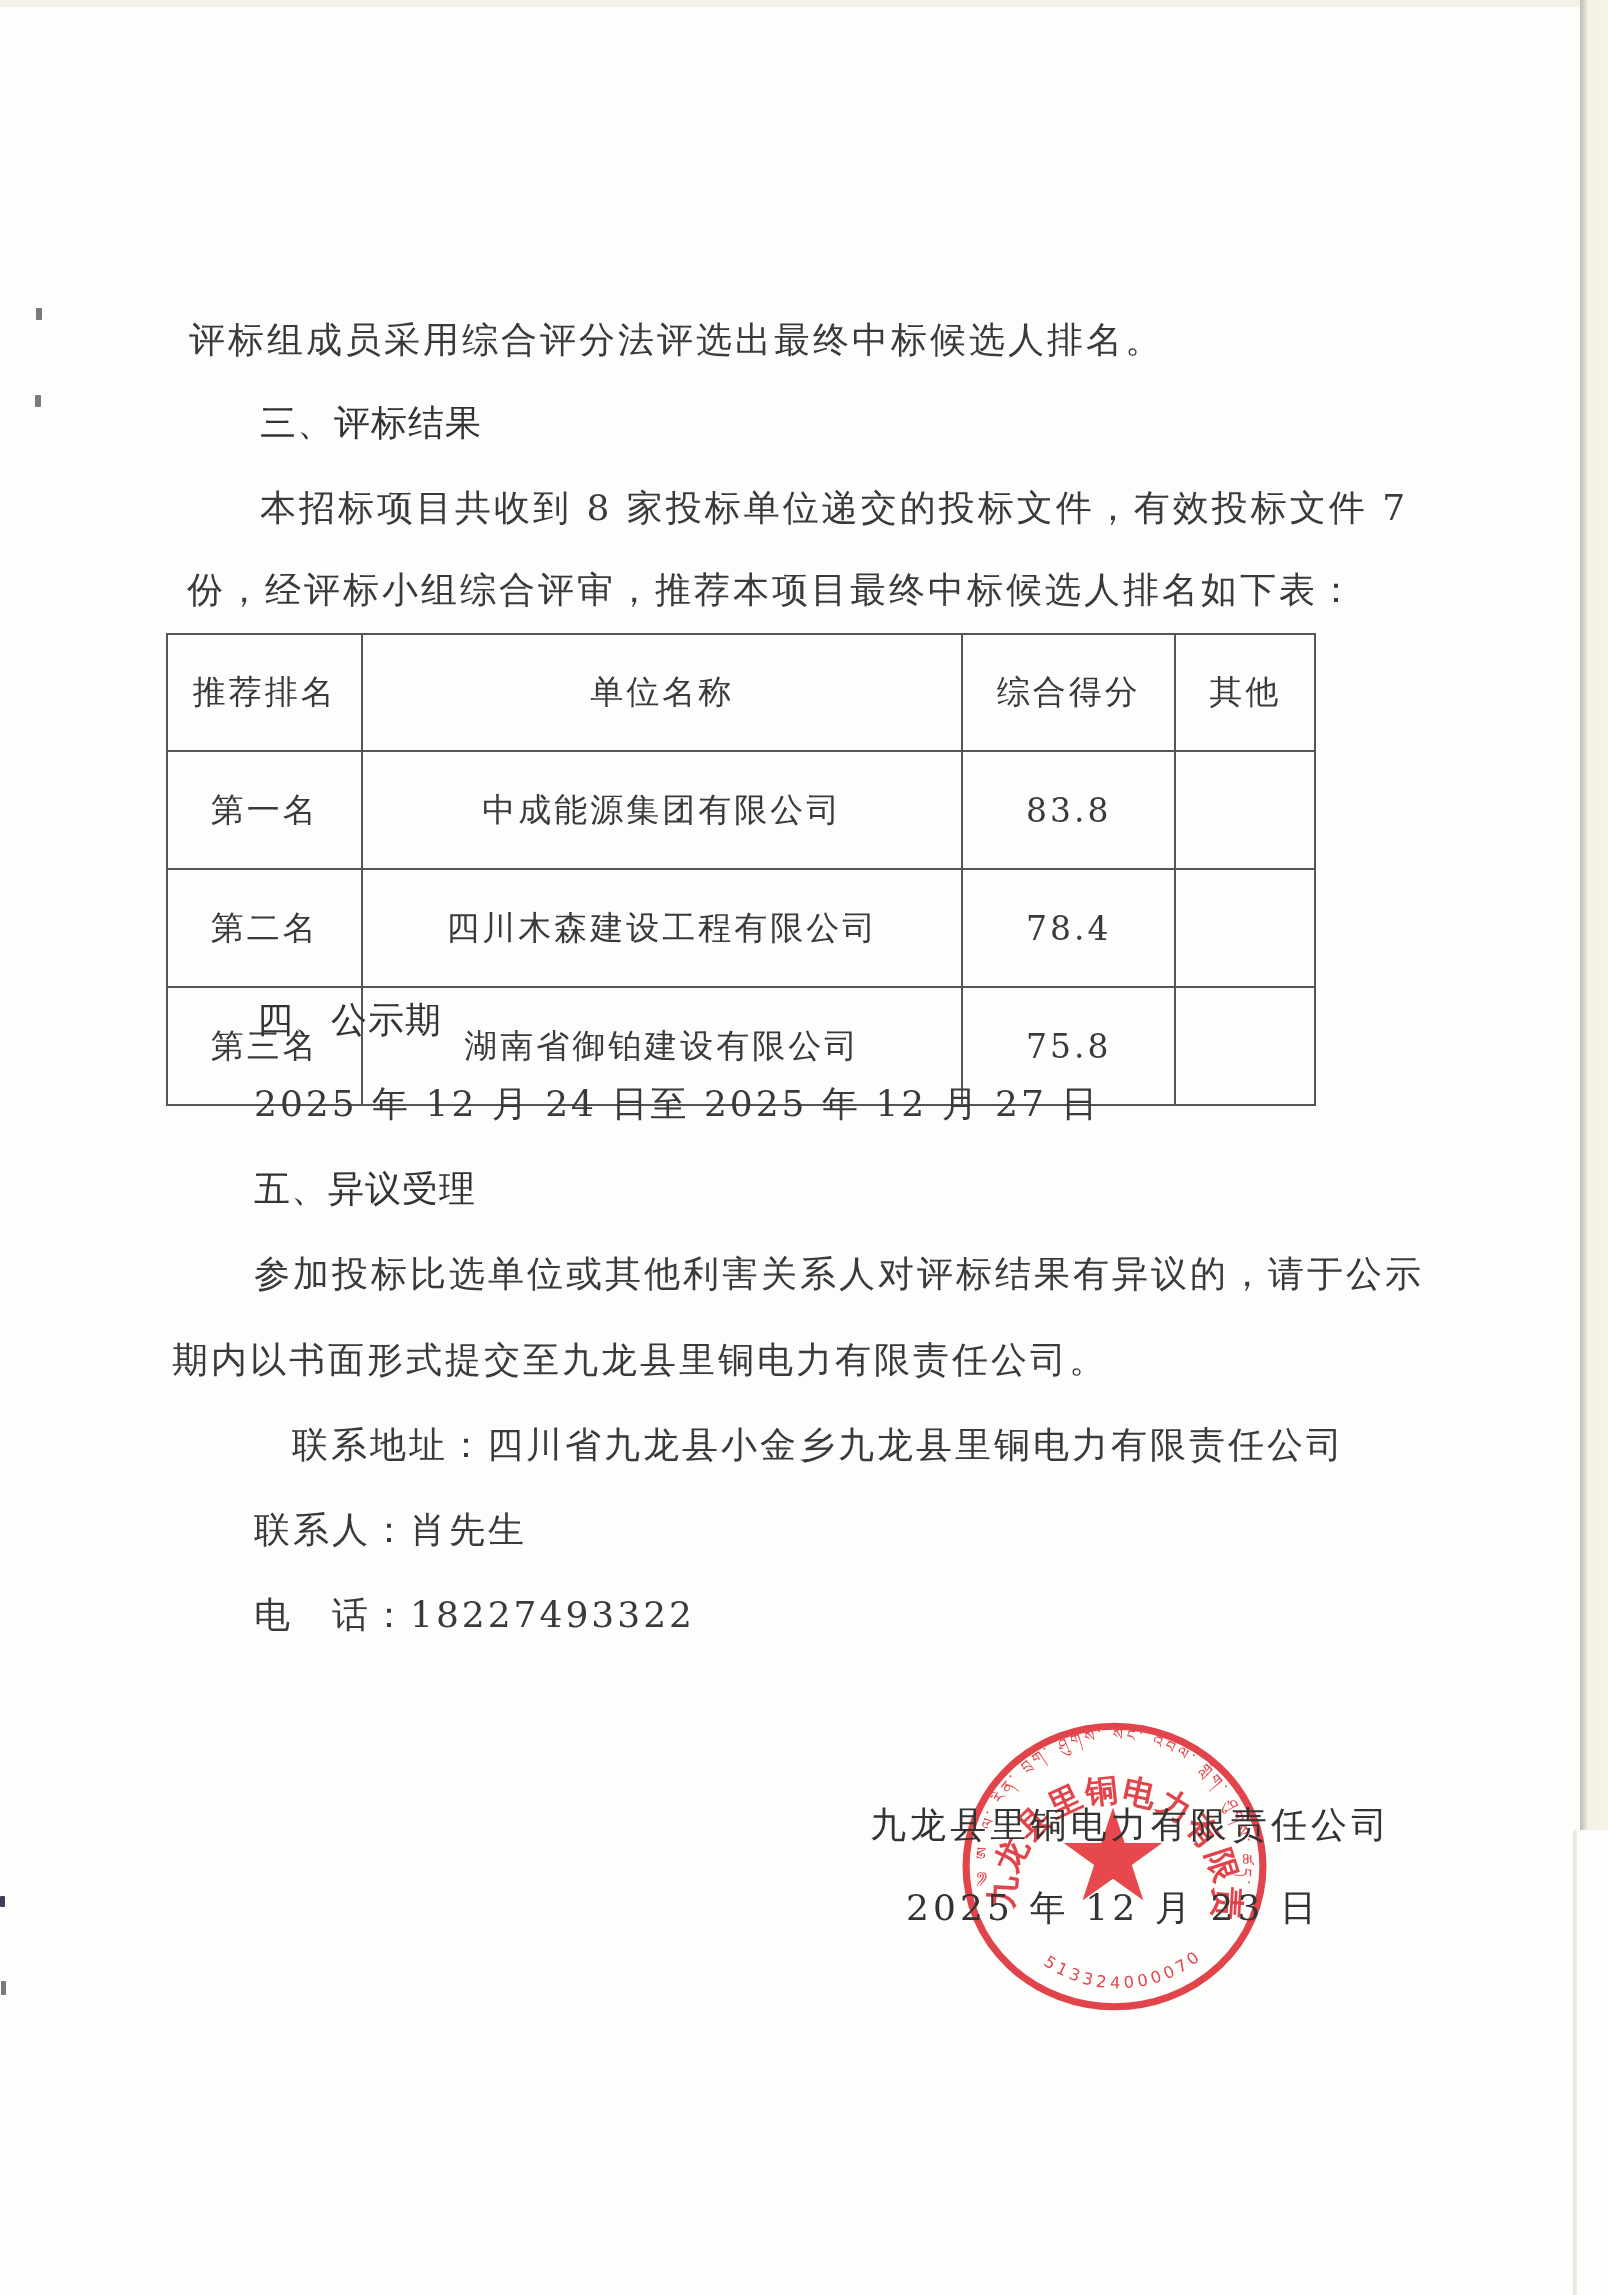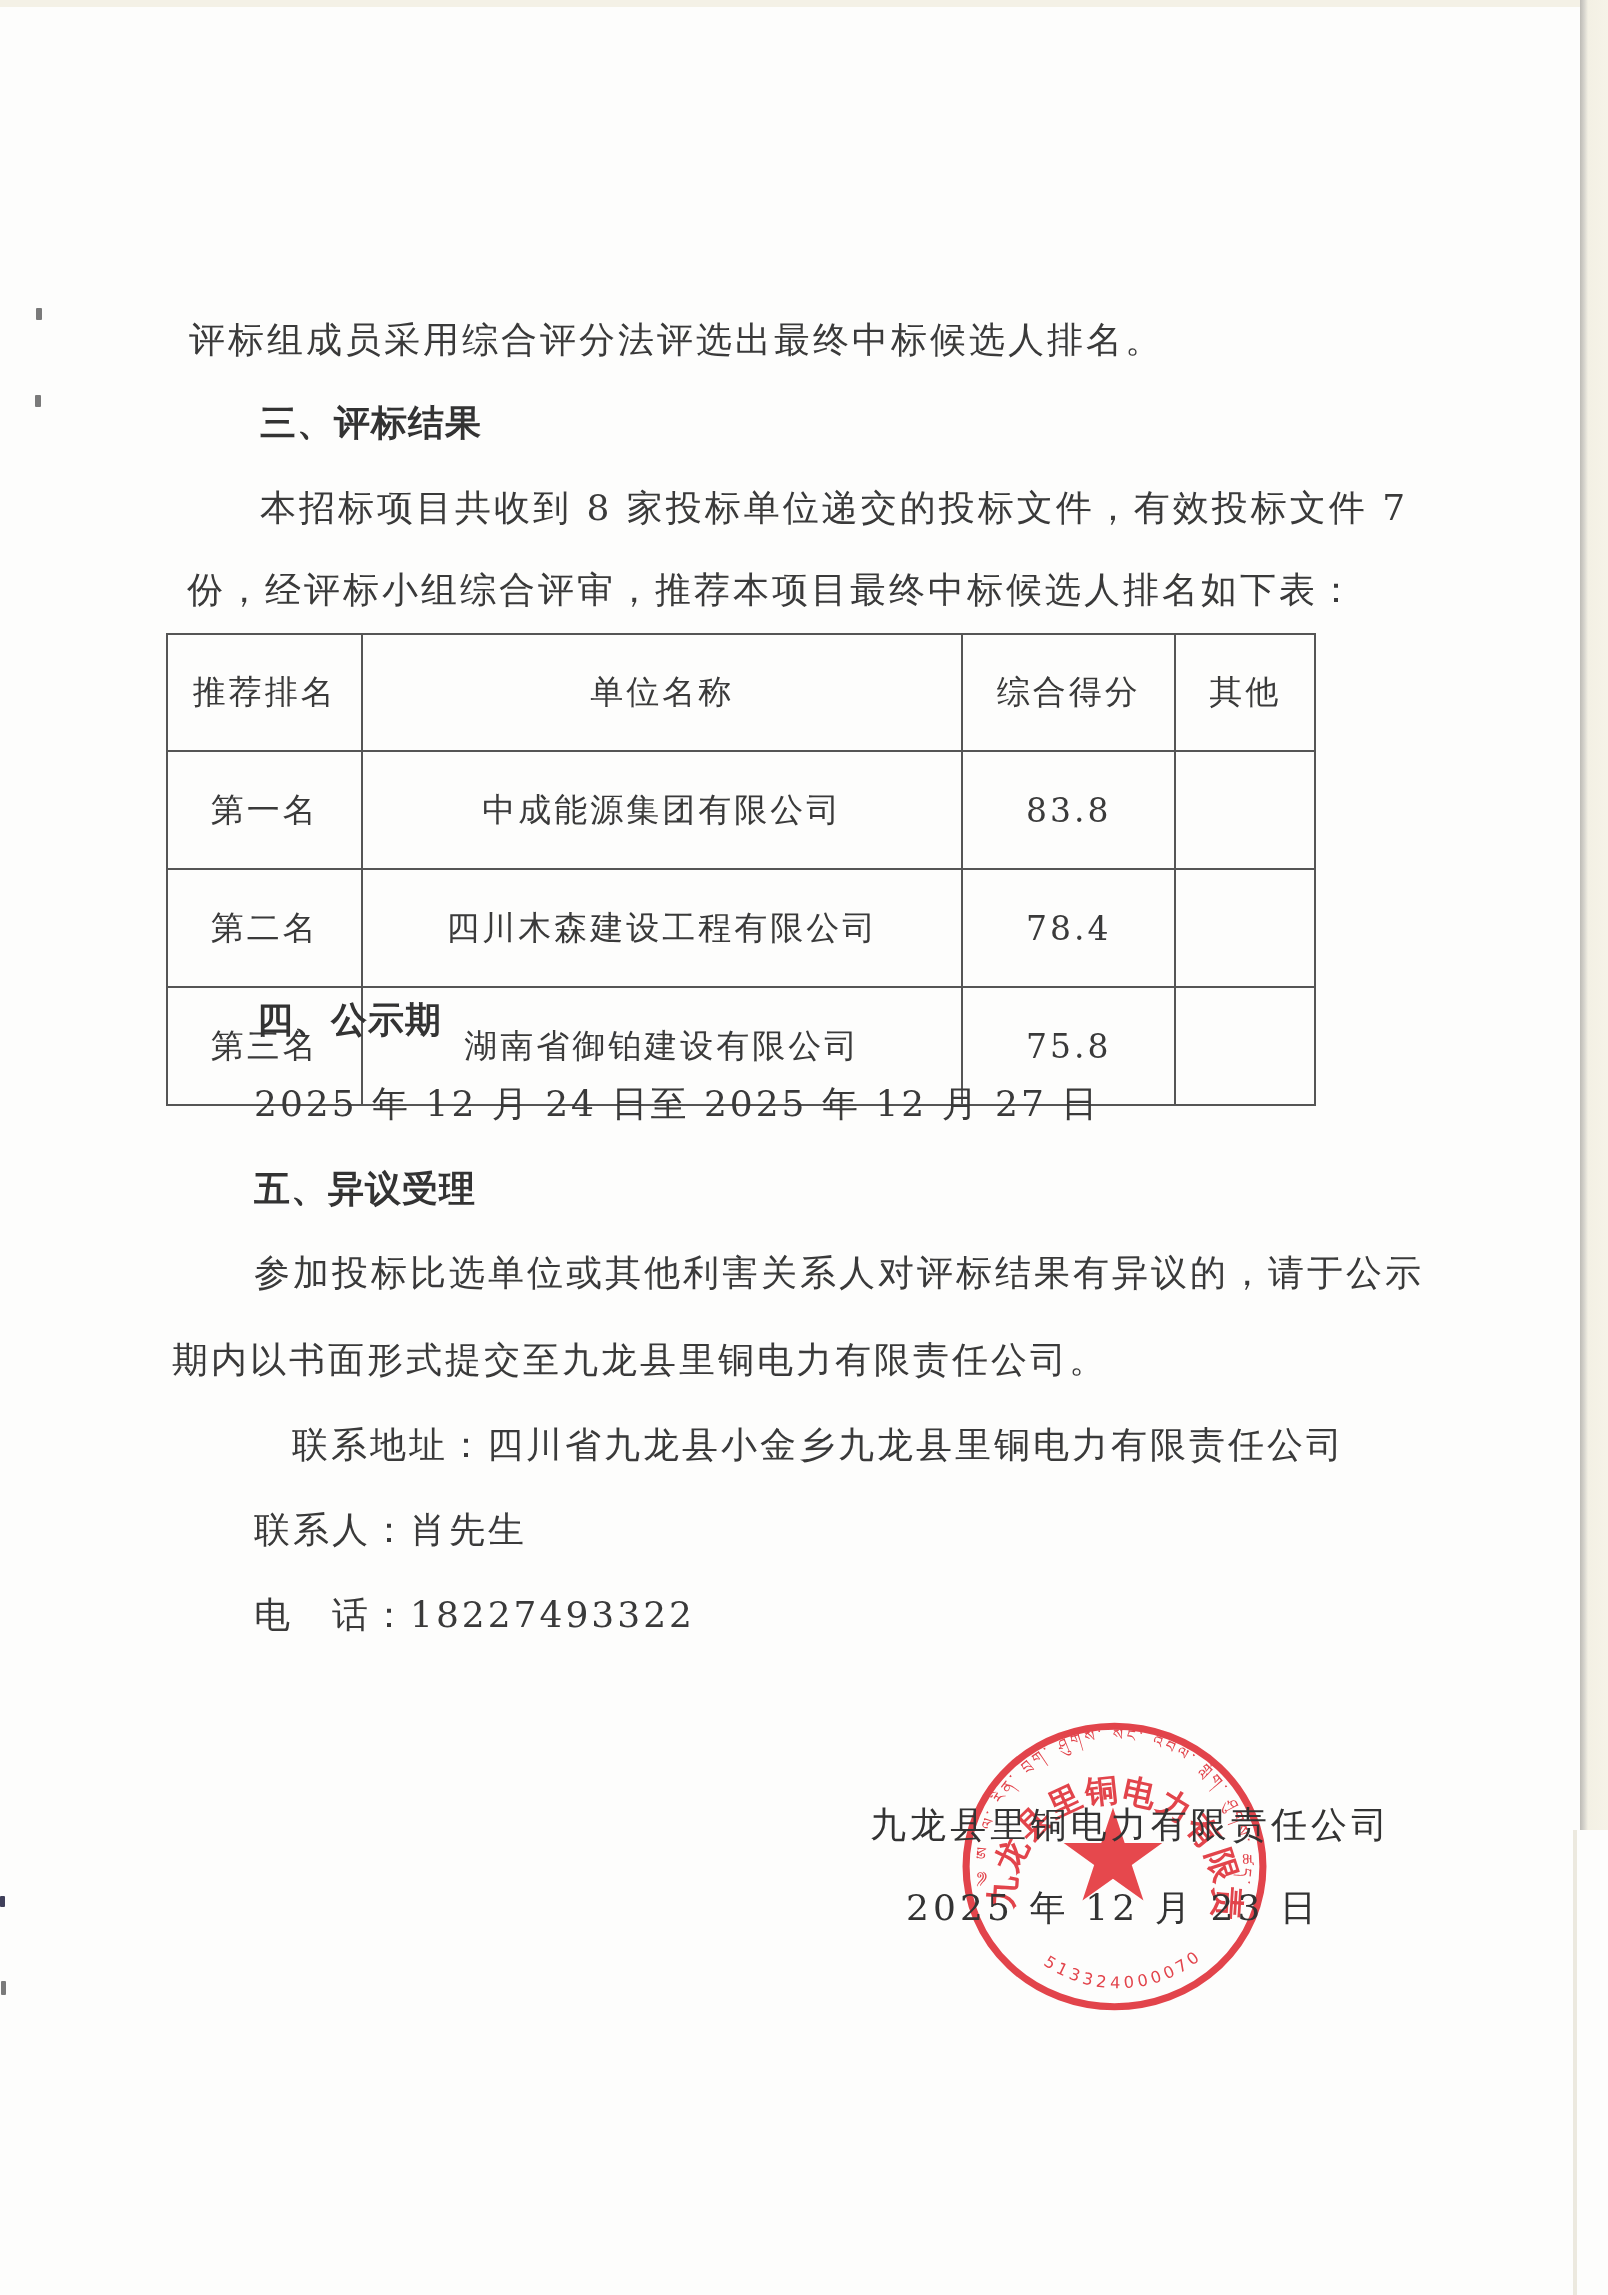--- a/index.html
+++ b/index.html
@@ -25,21 +25,21 @@
       position: absolute; background: #7a7a7a; border-radius: 1px;
     }
     .binding-mark.dark { background: #3f3f5a; }
 
     .line {
       position: absolute; white-space: nowrap;
       font-size: 36px; line-height: 41px; letter-spacing: 3px;
     }
     .heading {
       font-family: "DejaVu Sans", "Liberation Sans", sans-serif;
-      font-weight: bold; color: #333;
+      font-weight: normal; color: #333;
       letter-spacing: 1px;
     }
 
     table.ranking {
       position: absolute; left: 166px; top: 633px;
       width: 1150px; border-collapse: collapse;
       font-size: 33px; letter-spacing: 3px;
     }
     table.ranking td, table.ranking th {
       border: 2px solid #555; text-align: center; font-weight: normal;
@@ -102,21 +102,21 @@
     <td>75.8</td>
     <td></td>
   </tr>
 </tbody>
   </table>
 
 <div class="line heading" style="left:257px;top:999px;">四、公示期</div>
 <div class="line" style="left:254px;top:1083px;">2025 年 12 月 24 日至 2025 年 12 月 27 日</div>
 
 <div class="line heading" style="left:254px;top:1168px;">五、异议受理</div>
-<div class="line" style="left:254px;top:1253px;font-family:Liberation Serif, serif;">参加投标比选单位或其他利害关系人对评标结果有异议的，请于公示</div>
+<div class="line" style="left:254px;top:1253px;">参加投标比选单位或其他利害关系人对评标结果有异议的，请于公示</div>
 <div class="line" style="left:172px;top:1339px;">期内以书面形式提交至九龙县里铜电力有限责任公司。</div>
 <div class="line" style="left:254px;top:1424px;margin-left:38px;">联系地址：四川省九龙县小金乡九龙县里铜电力有限责任公司</div>
 <div class="line" style="left:254px;top:1509px;">联系人：肖先生</div>
 <div class="line" style="left:254px;top:1594px;">电　话：18227493322</div>
 
 <svg class="stamp" viewBox="0 0 604 572" xmlns="http://www.w3.org/2000/svg">
   <defs>
     <path id="arcTop" d="M 108 390 A 200 190 0 1 1 500 380"></path>
     <path id="arcOuter" d="M 60 340 A 250 240 0 1 1 545 330"></path>
     <path id="arcBottom" d="M 150 470 A 250 240 0 0 0 470 470"></path>

